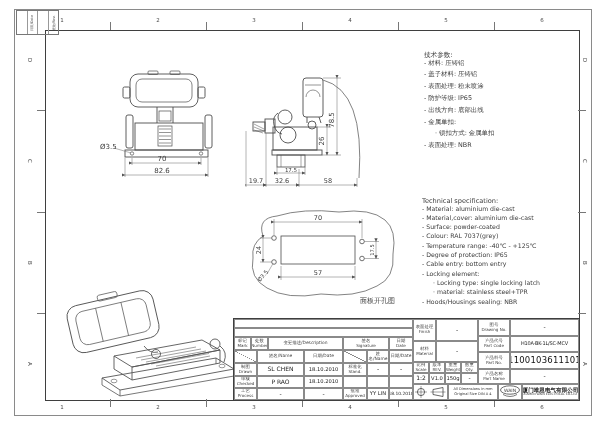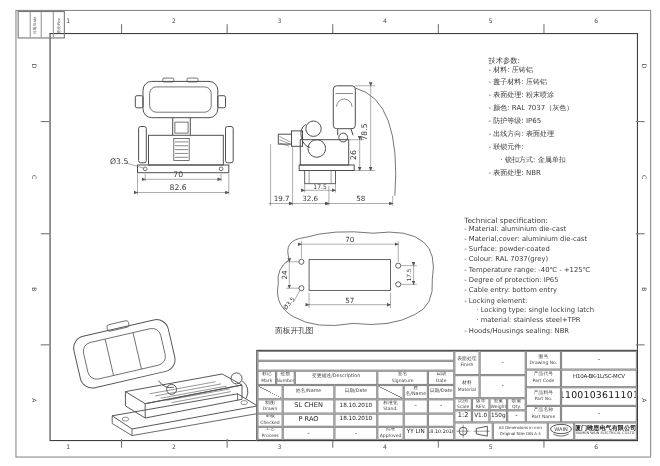--- a/index.html
+++ b/index.html
@@ -15,21 +15,21 @@
   .strip{left:16px;top:10px;width:41px;height:23px;border:0.8px solid #777;display:flex;}
   .strip div{flex:1;border-right:0.8px solid #999;display:flex;align-items:center;justify-content:center;overflow:hidden;}
   .strip div:last-child{border-right:none;}
   .rot{transform:rotate(-90deg);font-size:3.4px;white-space:nowrap;color:#555;}
   .speclist{line-height:1;}
   .speclist .ttl{font-size:6.6px;margin-bottom:1px;}
   .speclist .ln{font-size:6.4px;white-space:nowrap;}
   .cnlist .ln{height:11.8px;}
   .enlist .ln{height:9.3px;font-size:6.2px;}
   .ind{padding-left:11px;}
-  .caption{font-size:7px;text-align:left;white-space:nowrap;}
+  .caption{font-size:7px;text-align:right;white-space:nowrap;}
   
   .tblock{left:233px;top:318px;width:345px;height:81px;border:1px solid #3f3f3f;background:#fff;}
   .tb-cell{position:absolute;box-sizing:border-box;border:0.6px solid #8a8a8a;
            display:flex;align-items:center;justify-content:center;text-align:center;
            overflow:hidden;line-height:1.08;}
   .lbl2{flex-direction:column;}
   .cn{font-size:4.4px;color:#444;}
   .en{font-size:4.1px;color:#444;}
   .val{font-size:6px;color:#222;}
   .val-sm{font-size:5.2px;color:#222;}
@@ -261,29 +261,28 @@
       <circle cx="163" cy="58" r="5"></circle>
         <path d="M168,60 q8,6 4,16"></path>
 
       <path d="M50,92 L164,72 L182,83 L68,104 Z"></path>
       <path d="M50,92 L50,99 L68,110 L68,104 M182,83 L182,90 L68,110 M164,72 L164,78" stroke-width="0.8"></path>
       <ellipse cx="62" cy="95" rx="3" ry="1.8" stroke-width="0.6"></ellipse>
       <ellipse cx="170" cy="80" rx="3" ry="1.8" stroke-width="0.6"></ellipse>
     </g>
   </svg>
 
-  <div class="abs speclist cnlist" style="left:444px;top:52px;width:156px;">
+  <div class="abs speclist cnlist" style="left:424px;top:52px;width:156px;">
     <div class="ttl">技术参数:</div>
     <div class="ln">- 材料: 压铸铝</div>
     <div class="ln">- 盖子材料: 压铸铝</div>
     <div class="ln">- 表面处理: 粉末喷涂</div>
-    <div class="ln">- 颜色: RAL 7037（灰色）</div>
     <div class="ln">- 防护等级: IP65</div>
-    <div class="ln">- 出线方向: 表面处理</div>
-    <div class="ln">- 联锁元件:</div>
+    <div class="ln">- 出线方向: 底部出线</div>
+    <div class="ln">- 金属单扣:</div>
     <div class="ln ind">· 锁扣方式: 金属单扣</div>
     <div class="ln">- 表面处理: NBR</div>
   </div>
 
   <div class="abs speclist enlist" style="left:422px;top:198px;width:160px;">
     <div class="ttl">Technical specification:</div>
     <div class="ln">- Material: aluminium die-cast</div>
     <div class="ln">- Material,cover: aluminium die-cast</div>
     <div class="ln">- Surface: powder-coated</div>
     <div class="ln">- Colour: RAL 7037(grey)</div>

